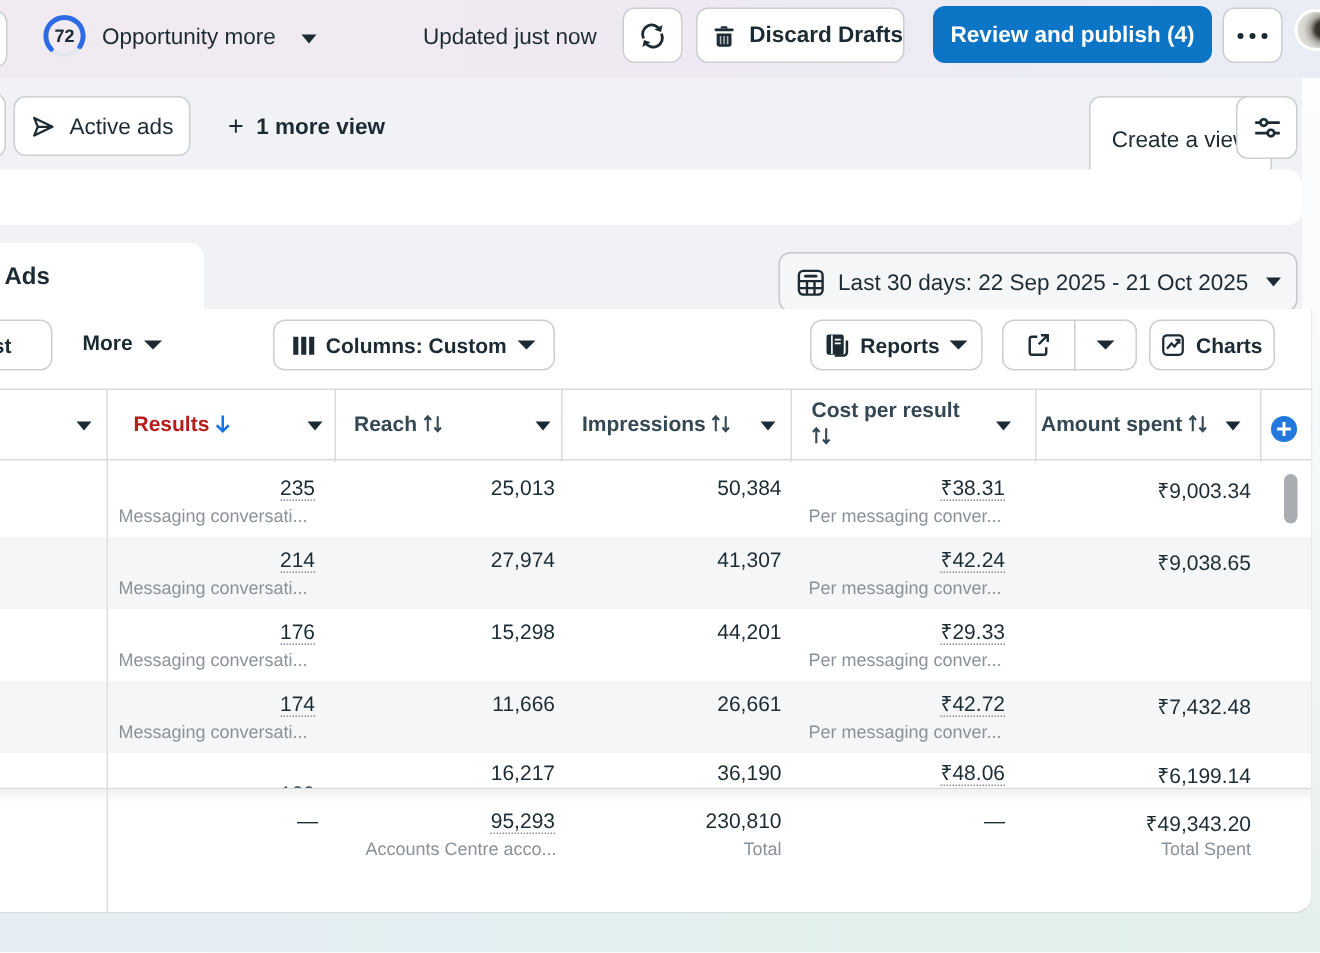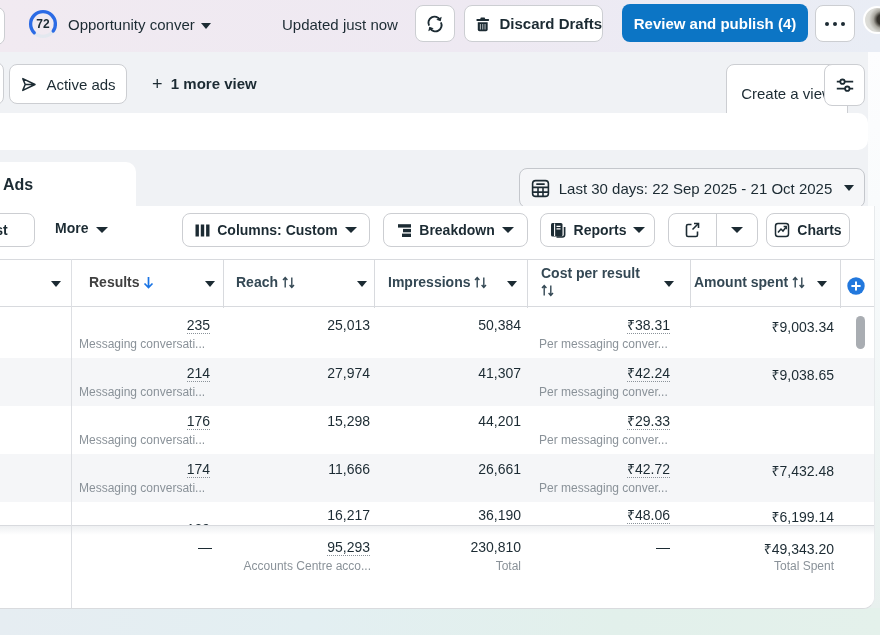--- a/index.html
+++ b/index.html
@@ -55,21 +55,21 @@
 <div id="bottomband"></div>
 <div id="rightstrip"></div>
 
 <div id="topbar">
   <div id="leftcut"></div>
   <svg class="abs" style="left:28px;top:9px" width="30" height="30" viewBox="0 0 30 30">
     <circle cx="15" cy="15" r="12.4" fill="none" stroke="#e3e8ef" stroke-width="3.3"></circle>
     <circle cx="15" cy="15" r="12.4" fill="none" stroke="#2c6be5" stroke-width="3.3" pathLength="100" stroke-dasharray="72 28" stroke-linecap="round" transform="rotate(135 15 15)"></circle>
     <text x="15" y="19" text-anchor="middle" font-size="12" font-weight="bold" fill="#1c2b33">72</text>
   </svg>
-  <span id="oppscore">Opportunity conver</span>
+  <span id="oppscore">Opportunity more</span>
   <span class="caret abs" style="left:201px;top:23px"></span>
   <span id="updated">Updated just now</span>
   <div class="btn" id="refreshbtn">
     <svg width="20" height="20" viewBox="0 0 20 20">
       <g stroke="#1c2b33" stroke-width="1.9" fill="none">
         <path d="M4.1 11.6 A6.1 6.1 0 0 1 14.9 5.9"></path>
         <path d="M15.9 8.4 A6.1 6.1 0 0 1 5.1 14.1"></path>
       </g>
       <path d="M16.7 2.7 l-1.0 4.6 -4.4 -1.5 z" fill="#1c2b33"></path>
       <path d="M3.3 17.3 l1.0 -4.6 4.4 1.5 z" fill="#1c2b33"></path>
@@ -131,28 +131,20 @@
 
   <div class="tbtn" style="left:-40px;width:75px;">est</div>
   <div style="position:absolute;left:55px;top:14px;font-size:14px;font-weight:700;">More&nbsp;&nbsp;<span class="caret" style="border-top-width:6.5px;border-left-width:6px;border-right-width:6px;"></span></div>
   <div class="tbtn" style="left:182px;width:188px;">
     <svg width="15" height="15" viewBox="0 0 15 15" fill="#1c2b33">
         <rect x="0.5" y="1.5" width="3.4" height="12"></rect>
         <rect x="5.8" y="1.5" width="3.4" height="12"></rect>
         <rect x="11.1" y="1.5" width="3.4" height="12"></rect>
       </svg>
     Columns: Custom <span class="caret" style="border-top-width:6.5px;border-left-width:6px;border-right-width:6px;"></span>
-  </div>
-  <div class="tbtn" style="left:383px;width:145px;">
-    <svg width="15" height="15" viewBox="0 0 15 15" fill="#1c2b33">
-        <rect x="1" y="1.2" width="13" height="3.4"></rect>
-        <rect x="6" y="5.9" width="8" height="3.4"></rect>
-        <rect x="5" y="10.6" width="9" height="3.4"></rect>
-      </svg>
-    Breakdown <span class="caret" style="border-top-width:6.5px;border-left-width:6px;border-right-width:6px;"></span>
   </div>
   <div class="tbtn" style="left:540px;width:115px;">
     <svg width="17" height="17" viewBox="0 0 17 17">
         <rect x="1" y="1" width="11.5" height="13.5" rx="1.5" fill="#1c2b33"></rect>
         <path d="M14.6 5 v7.8 a2.2 2.2 0 0 1 -2.2 2.2 H6.5" stroke="#1c2b33" stroke-width="1.7" fill="none"></path>
         <path d="M4.6 1.5 v12.5" stroke="#fff" stroke-width="1.1"></path>
         <path d="M6.5 4.4 h4 M6.5 6.9 h4" stroke="#fff" stroke-width="1.2"></path>
       </svg>
     Reports <span class="caret" style="border-top-width:6.5px;border-left-width:6px;border-right-width:6px;"></span>
   </div>
@@ -179,21 +171,21 @@
   </div>
 
   <div id="thead">
     <div class="sep" style="left:71px"></div>
     <div class="sep" style="left:223px"></div>
     <div class="sep" style="left:374px"></div>
     <div class="sep" style="left:527px"></div>
     <div class="sep" style="left:690px"></div>
     <div class="sep" style="left:840px"></div>
     <span class="hcaret" style="left:51px"></span>
-    <span class="hcell" style="left:89px;top:14px;color:#404040;">Results <svg width="11" height="13" viewBox="0 0 11 13" style="vertical-align:-2px">
+    <span class="hcell" style="left:89px;top:14px;color:#b91c1c;">Results <svg width="11" height="13" viewBox="0 0 11 13" style="vertical-align:-2px">
           <path d="M5.5 1 V11 M1.5 7.5 L5.5 11.5 L9.5 7.5" fill="none" stroke="#1a74e4" stroke-width="1.7"></path>
         </svg></span>
     <span class="hcaret" style="left:205px"></span>
     <span class="hcell" style="left:236px;top:14px;">Reach <svg width="13" height="13" viewBox="0 0 13 13" style="vertical-align:-2px">
           <path d="M3.2 11.5 V2 M1 4 L3.2 1.6 L5.4 4 M9.8 1.5 V11 M7.6 9 L9.8 11.4 L12 9" fill="none" stroke="#344854" stroke-width="1.4"></path>
         </svg></span>
     <span class="hcaret" style="left:357px"></span>
     <span class="hcell" style="left:388px;top:14px;">Impressions <svg width="13" height="13" viewBox="0 0 13 13" style="vertical-align:-2px">
           <path d="M3.2 11.5 V2 M1 4 L3.2 1.6 L5.4 4 M9.8 1.5 V11 M7.6 9 L9.8 11.4 L12 9" fill="none" stroke="#344854" stroke-width="1.4"></path>
         </svg></span>

